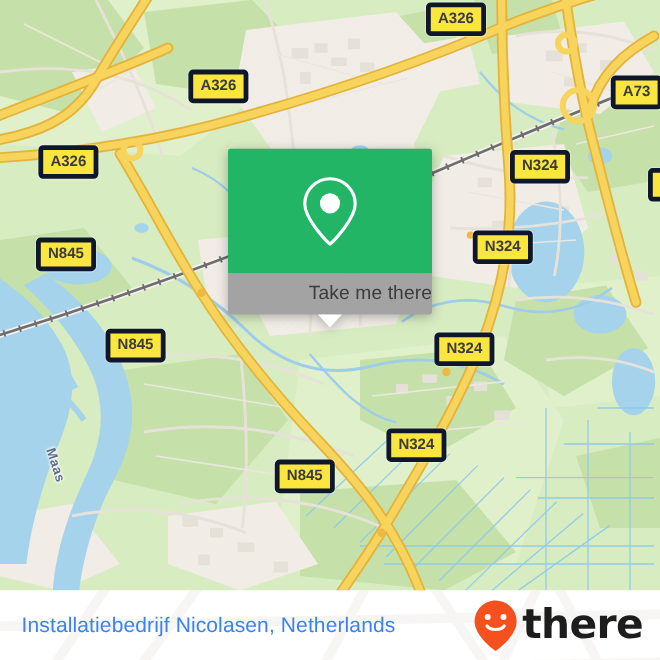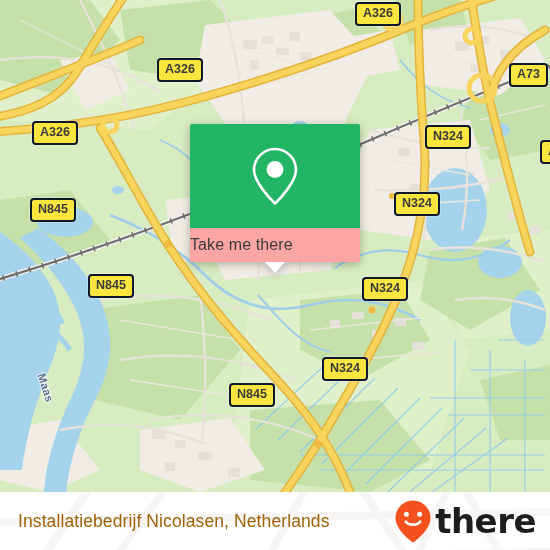--- a/index.html
+++ b/index.html
@@ -20,21 +20,21 @@
     background:rgba(255,255,255,0.78);
     display:flex;align-items:center;
     padding:0 8px 0 10px;
     z-index:8;
   }
   .attrib span{font-size:12.5px;color:#3a3a3a;letter-spacing:0.1px;white-space:nowrap;}
 
   
   .shield{
     position:absolute;z-index:6;
-    background:#fbe53f;border:2px solid #0f172a;border-radius:4px;
+    background:#fbe53f;border:4px solid #0f172a;border-radius:4px;
     color:#3b3b3b;font-size:12.5px;font-weight:bold;
     line-height:1;padding:3px 6px 4px 6px;
     white-space:nowrap;
     box-shadow:0 0 0 1px rgba(255,255,255,0.25);
   }
 
   
   .river-label{
     position:absolute;z-index:6;
     font-size:11px;color:#5a6e8c;font-weight:600;
@@ -49,23 +49,23 @@
     z-index:20;
     filter:drop-shadow(0 2px 5px rgba(0,0,0,0.28));
   }
   .card-head{
     height:104px;background:#21b565;
     border-radius:2px 2px 0 0;
     display:flex;align-items:center;justify-content:center;
   }
   .card-head svg{display:block;}
   .card-foot{
-    height:34px;background:#fca5a5;
+    height:34px;background:#a3a3a3;
     border-radius:0 0 2px 2px;
-    display:flex;align-items:center;justify-content:flex-start;
+    display:flex;align-items:center;justify-content:flex-end;
     position:relative;
   }
   .card-foot span{
     font-size:16px;color:#3c3c3c;letter-spacing:0.1px;
   }
   .card-tail{
     position:absolute;left:50%;top:100%;
     width:0;height:0;margin-left:-10px;
     border-left:10px solid transparent;
     border-right:10px solid transparent;
@@ -77,21 +77,21 @@
     position:absolute;left:0;top:492px;width:550px;height:58px;
     background:#ffffff;overflow:hidden;
   }
   .footer-wm{position:absolute;left:0;top:-40px;width:550px;height:140px;opacity:0.5;}
   .footer-inner{
     position:relative;z-index:3;
     height:58px;display:flex;align-items:center;
     justify-content:space-between;
     padding:0 14px 0 18px;box-sizing:border-box;
   }
-  .place-name{font-size:17.5px;color:#a16207;letter-spacing:0.1px;white-space:nowrap;}
+  .place-name{font-size:17.5px;color:#3b82f6;letter-spacing:0.1px;white-space:nowrap;}
   .moovit{display:flex;align-items:center;gap:2px;}
   .moovit-word{
     font-size:34px;font-weight:bold;color:#1d1d1d;
     letter-spacing:-0.5px;line-height:1;
     font-family:"DejaVu Sans", sans-serif;
   }
 </style>
 </head>
 <body>
 

